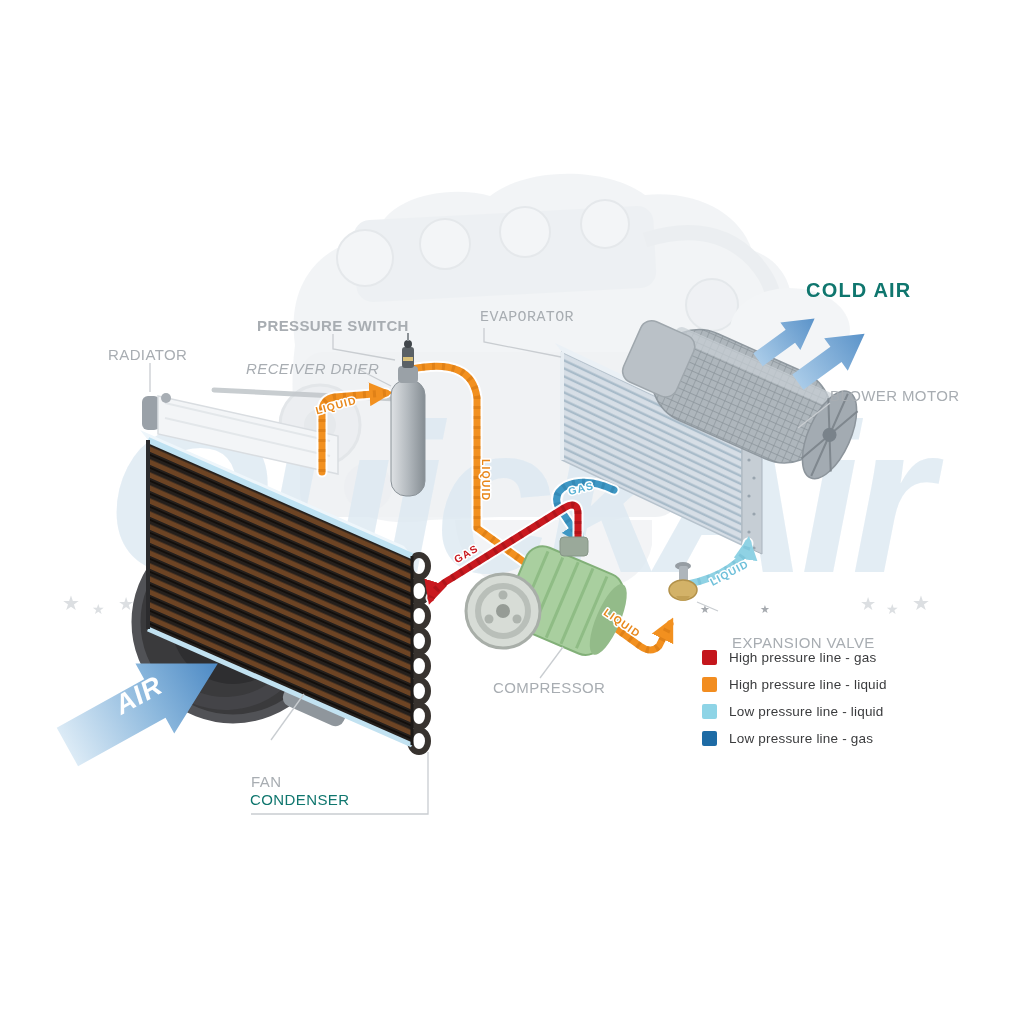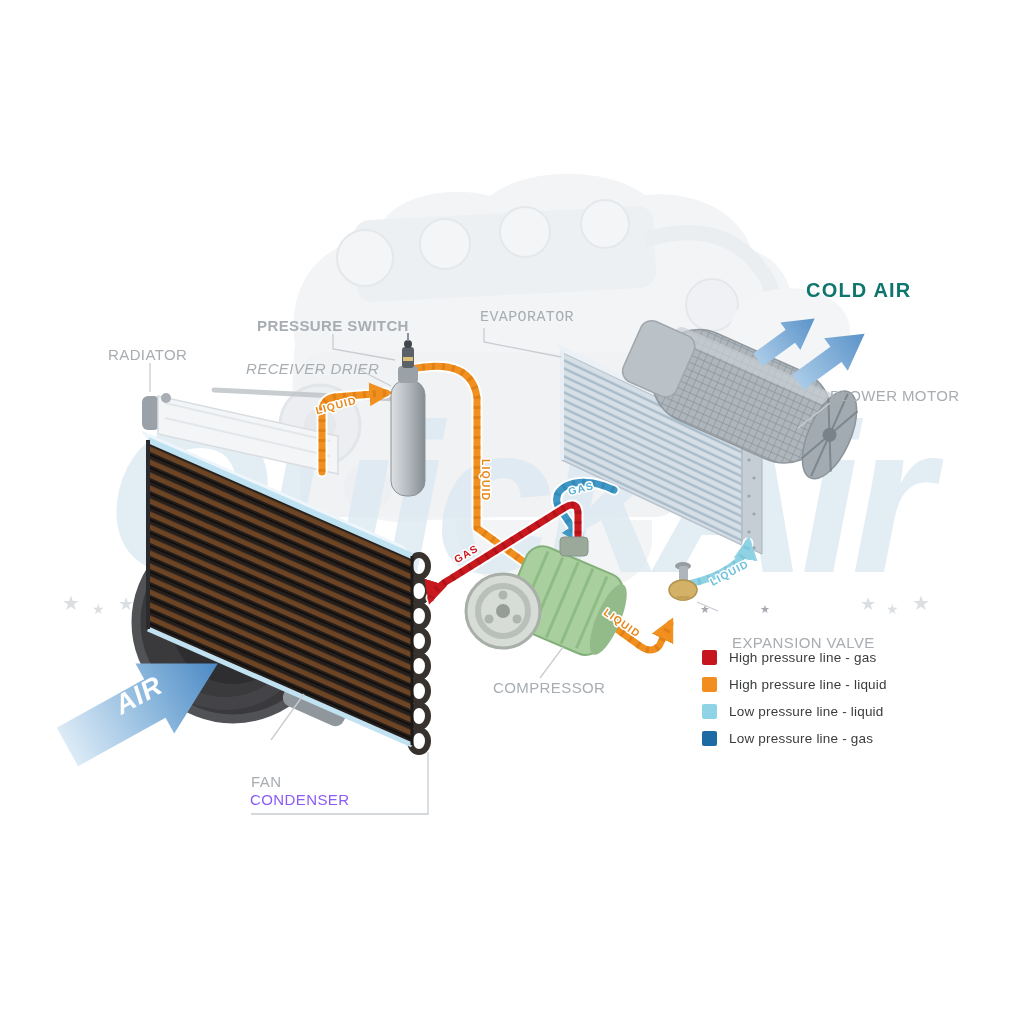--- a/index.html
+++ b/index.html
@@ -1,20 +1,20 @@
 <!DOCTYPE html>
 <html><head>
 <meta charset="utf-8">
 <style>
   html,body { margin:0; padding:0; background:#ffffff; }
   .stage { position:relative; width:1024px; height:1024px; background:#ffffff; overflow:hidden;
            font-family:"Liberation Sans", sans-serif; }
   svg.canvas { position:absolute; left:0; top:0; }
   .lbl { position:absolute; font-size:15px; color:#a8adb2; letter-spacing:0.4px; white-space:nowrap; }
-  .lbl-dark { color:#8b5cf6; }
+  .lbl-dark { color:#0f766e; }
   .coldair { position:absolute; left:806px; top:279px; font-size:20px; font-weight:bold;
              color:#0f766e; letter-spacing:1.2px; white-space:nowrap; }
   .legend { position:absolute; left:702px; top:649px; }
   .legend-row { display:flex; align-items:center; margin-bottom:11px; height:16px;text-align:center; }
   .legend-row svg { margin-right:12px; flex:0 0 auto; }
   .legend-row span { font-size:13.5px; color:#3a3b3d; letter-spacing:0.2px; white-space:nowrap; }
   .plbl { font-weight:bold; font-size:10.5px; letter-spacing:1.1px; paint-order:stroke;
           stroke:#ffffff; stroke-width:3px; stroke-linejoin:round;
           font-family:"Liberation Sans", sans-serif; }
   .wmark { font-weight:bold; font-style:italic; font-family:"Liberation Sans", sans-serif; }

